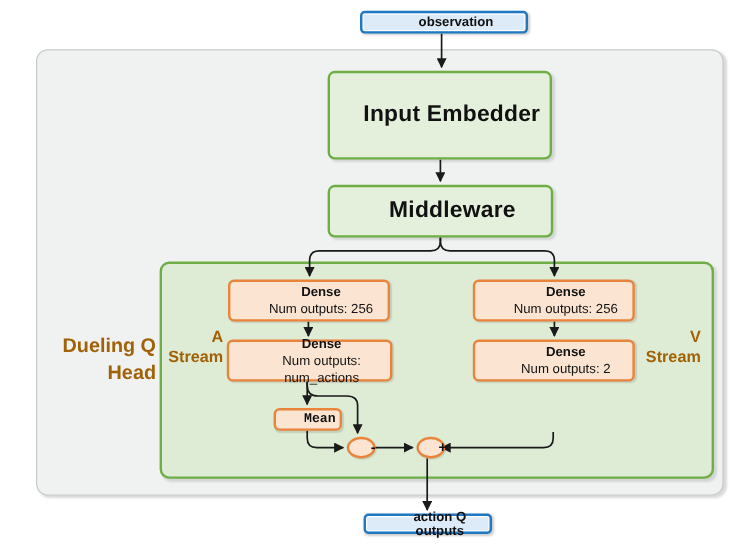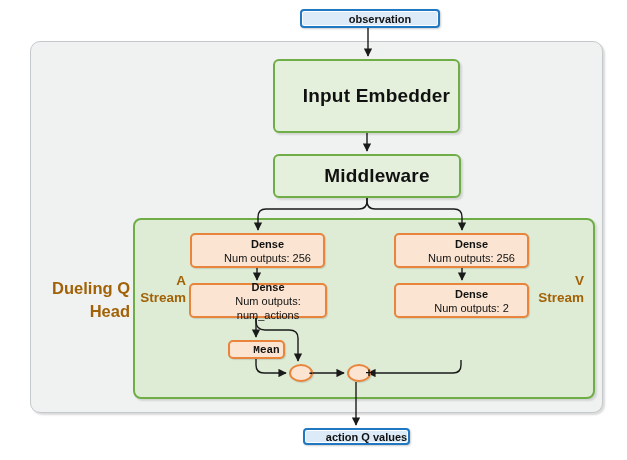--- a/index.html
+++ b/index.html
@@ -127,21 +127,21 @@
     </div>
   </div>
 
   <div class="abs node orange-box small-orange n-mean">Mean</div>
 
 
   <div class="abs node junction n-minus">-</div>
 
   <div class="abs node junction n-plus">+</div>
 
-  <div class="abs node blue-box n-action">action Q values</div>
+  <div class="abs node blue-box n-action">action Q outputs</div>
 
   <div class="abs txt-label l-dueling">
     <span>Dueling Q</span>
     <span>Head</span>
   </div>
   <div class="abs txt-label l-astream">
     <span>A</span>
     <span>Stream</span>
   </div>
   <div class="abs txt-label l-vstream">

